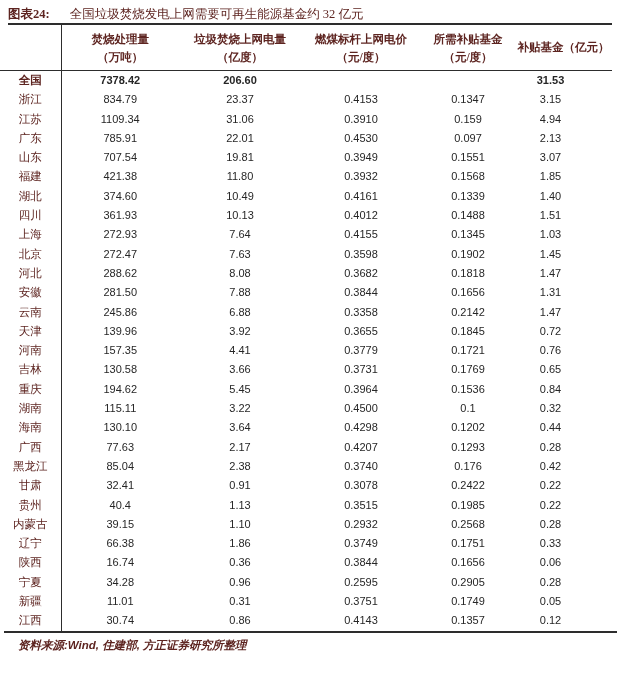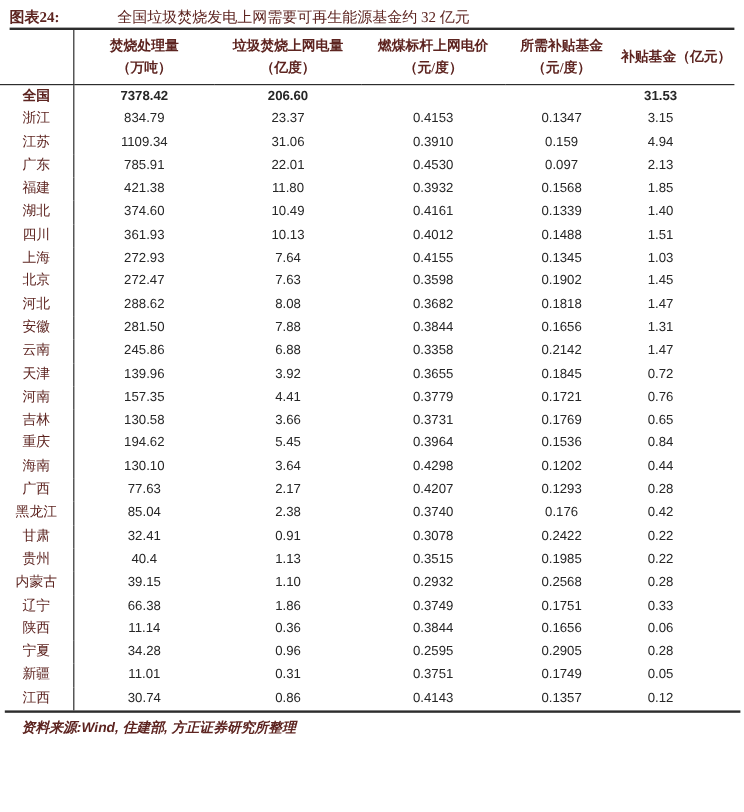--- a/index.html
+++ b/index.html
@@ -19,21 +19,21 @@
     height: 23px;
     padding-left: 8px;
     padding-top: 6px;
     box-sizing: border-box;
     font-size: 12.5px;
     color: #5d2420;
     white-space: nowrap;
   }
   .figure-label {
     font-weight: bold;
-    margin-right: 48px;
+    margin-right: 20px;
   }
   .figure-title {
     font-weight: normal;
   }
   .rule-top {
     margin: 0 8px 0 8px;
     border-top: 2px solid #2d2d2d;
     height: 0;
   }
   table.data-table {
@@ -172,20 +172,28 @@
         </tr>
         <tr>
           <td class="region-col">广东</td>
           <td>785.91</td>
           <td>22.01</td>
           <td>0.4530</td>
           <td>0.097</td>
           <td class="c5-pad">2.13</td>
         </tr>
         <tr>
+          <td class="region-col">山东</td>
+          <td>707.54</td>
+          <td>19.81</td>
+          <td>0.3949</td>
+          <td>0.1551</td>
+          <td class="c5-pad">3.07</td>
+        </tr>
+        <tr>
           <td class="region-col">福建</td>
           <td>421.38</td>
           <td>11.80</td>
           <td>0.3932</td>
           <td>0.1568</td>
           <td class="c5-pad">1.85</td>
         </tr>
         <tr>
           <td class="region-col">湖北</td>
           <td>374.60</td>
@@ -268,20 +276,28 @@
         </tr>
         <tr>
           <td class="region-col">重庆</td>
           <td>194.62</td>
           <td>5.45</td>
           <td>0.3964</td>
           <td>0.1536</td>
           <td class="c5-pad">0.84</td>
         </tr>
         <tr>
+          <td class="region-col">湖南</td>
+          <td>115.11</td>
+          <td>3.22</td>
+          <td>0.4500</td>
+          <td>0.1</td>
+          <td class="c5-pad">0.32</td>
+        </tr>
+        <tr>
           <td class="region-col">海南</td>
           <td>130.10</td>
           <td>3.64</td>
           <td>0.4298</td>
           <td>0.1202</td>
           <td class="c5-pad">0.44</td>
         </tr>
         <tr>
           <td class="region-col">广西</td>
           <td>77.63</td>
@@ -325,21 +341,21 @@
         <tr>
           <td class="region-col">辽宁</td>
           <td>66.38</td>
           <td>1.86</td>
           <td>0.3749</td>
           <td>0.1751</td>
           <td class="c5-pad">0.33</td>
         </tr>
         <tr>
           <td class="region-col">陕西</td>
-          <td>11.14</td>
+          <td>16.74</td>
           <td>0.36</td>
           <td>0.3844</td>
           <td>0.1656</td>
           <td class="c5-pad">0.06</td>
         </tr>
         <tr>
           <td class="region-col">宁夏</td>
           <td>34.28</td>
           <td>0.96</td>
           <td>0.2595</td>

